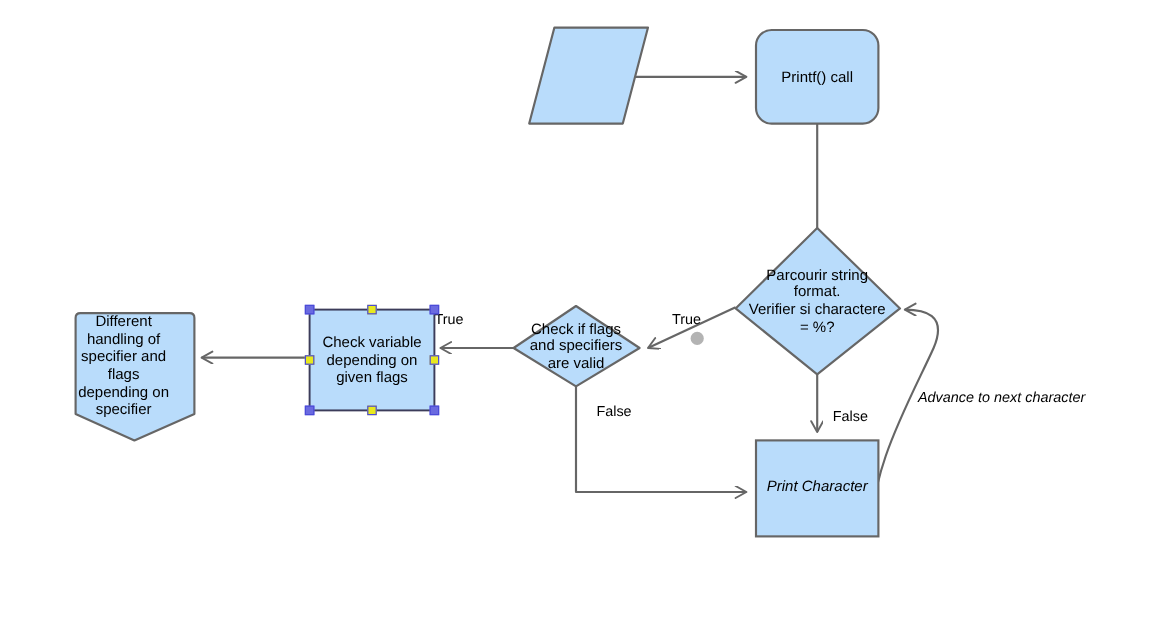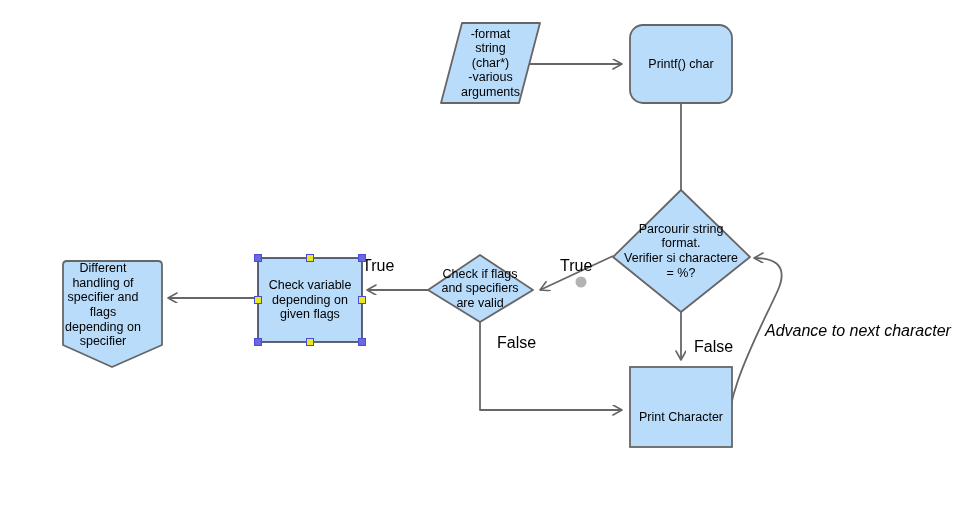--- a/index.html
+++ b/index.html
@@ -31,21 +31,21 @@
     justify-content: center;
     text-align: center;
     font-size: 12.5px;
     line-height: 14.6px;
     color: #000000;
     white-space: pre-line;
     pointer-events: none;
   }
   .edge-label {
     position: absolute;
-    font-size: 16px;
+    font-size: 12px;
     line-height: 14px;
     color: #000000;
     white-space: nowrap;
   }
   .handle-corner {
     position: absolute;
     width: 8px;
     height: 8px;
     background: #6a6ae0;
     border: 1px solid #4b4bd8;
@@ -128,27 +128,22 @@
       <path d="M 63 265 Q 63 261 67 261 L 158 261 Q 162 261 162 265 L 162 345 L 112 367 L 63 345 Z" fill="#b9dcfb" stroke="#666666" stroke-width="1.8" stroke-linejoin="round"></path>
     </g>
 
     <g>
       <rect x="630" y="367" width="102" height="80" fill="#b9dcfb" stroke="#666666" stroke-width="1.8"></rect>
     </g>
 
     <circle cx="581" cy="282" r="5.5" fill="#b3b3b3"></circle>
   </svg>
 
-  <div class="node-text" style="left:441px; top:23px; width:99px; height:80px;">-format
-string
-(char*)
--various
-arguments</div>
 
-  <div class="node-text" style="left:630px; top:25px; width:102px; height:78px;">Printf() char</div>
+  <div class="node-text" style="left:630px; top:25px; width:102px; height:78px;">Printf() call</div>
 
   <div class="node-text" style="left:425px; top:255px; width:110px; height:67px;">Check if flags
 and specifiers
 are valid</div>
 
   <div class="node-text" style="left:601px; top:191px; width:160px; height:120px;">Parcourir string
 format.
 Verifier si charactere
 = %?</div>
 
@@ -156,21 +151,21 @@
 depending on
 given flags</div>
 
   <div class="node-text" style="left:63px; top:263px; width:80px; height:84px;">Different
 handling of
 specifier and
 flags
 depending on
 specifier</div>
 
-  <div class="node-text" style="left:630px; top:379px; width:102px; height:76px;">Print Character</div>
+  <div class="node-text" style="left:630px; top:367px; width:102px; height:76px;font-style:italic;">Print Character</div>
 
   <div class="edge-label" style="left:560px; top:259px;">True</div>
 
   <div class="edge-label" style="left:362px; top:259px;">True</div>
 
   <div class="edge-label" style="left:497px; top:336px;">False</div>
 
   <div class="edge-label" style="left:694px; top:340px;">False</div>
 
   <div class="edge-label" style="left:765px; top:324px;font-style:italic;">Advance to next character</div>

